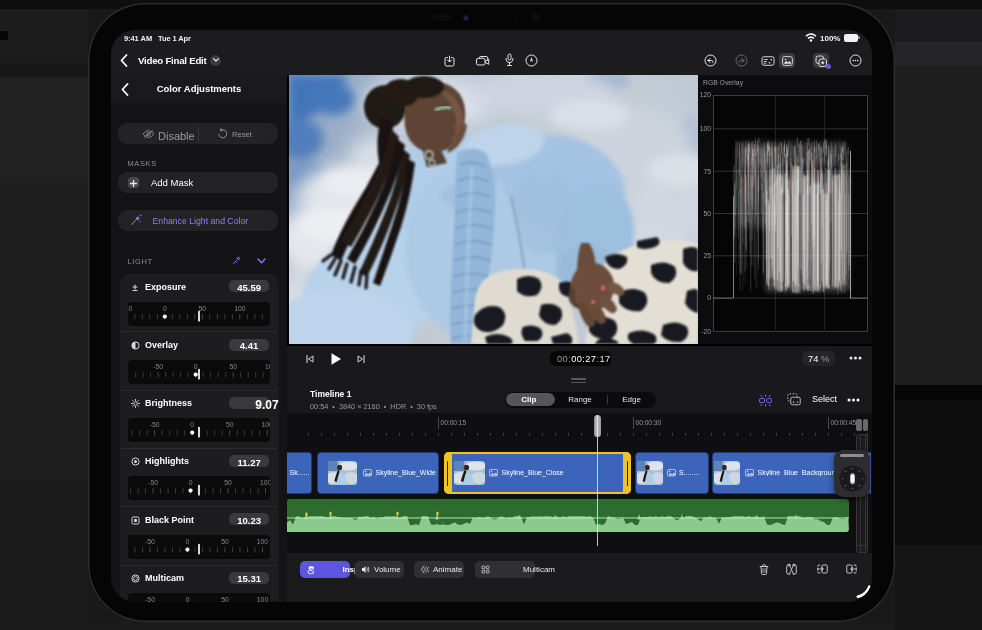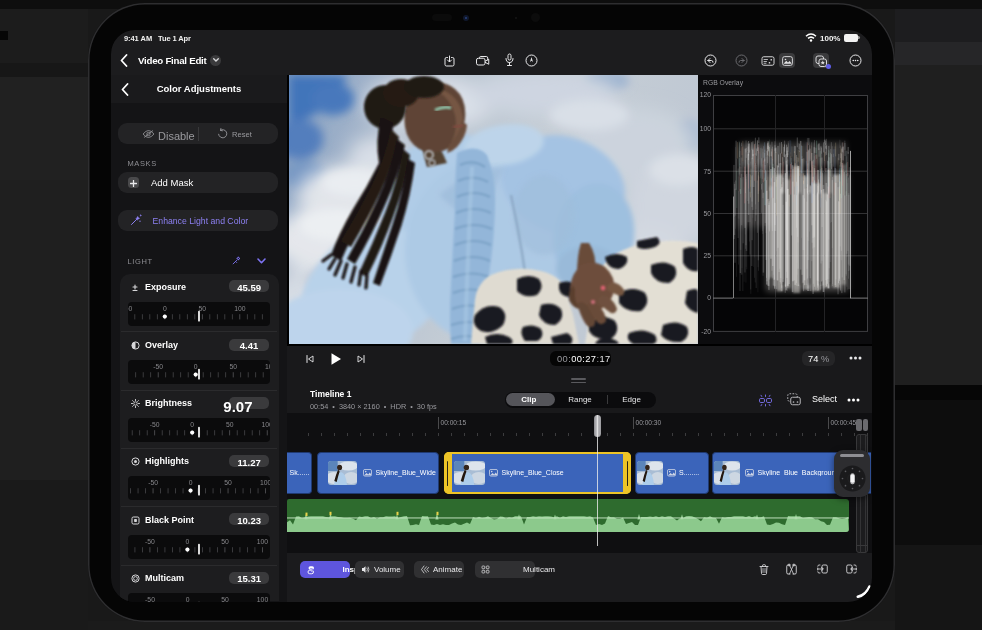--- a/index.html
+++ b/index.html
@@ -218,21 +218,21 @@
       <div class="a" style="left:20px;top:369.6px;width:9px;height:9px">
         <svg width="9" height="9" viewBox="0 0 9 9" style="position:absolute;left:0;top:0">
           <circle cx="4.5" cy="4.5" r="1.7" fill="none" stroke="#d8d8da" stroke-width="0.9"></circle>
           <g stroke="#d8d8da" stroke-width="0.9" stroke-linecap="round">
             <path d="M4.5 .4v1.2M4.5 7.4v1.2M.4 4.5h1.2M7.4 4.5h1.2M1.6 1.6l.85.85M6.55 6.55l.85.85M7.4 1.6l-.85.85M2.45 6.55l-.85.85"></path>
           </g>
         </svg>
       </div>
       <div class="txt" style="left:34px;top:368.6px;font-size:9px;color:#fff;font-weight:600;letter-spacing:0px;">Brightness</div>
       <div style="position:absolute;left:118.2px;top:367.3px;width:39.8px;height:12.1px;background:#3a3a3c;border-radius:5px;"></div>
-      <div class="txt" style="left:107px;top:368.8px;font-size:15px;color:#fff;font-weight:600;letter-spacing:0px;">
+      <div class="txt" style="left:136px;top:368.8px;font-size:12px;color:#fff;font-weight:600;letter-spacing:0px;">
         <div style="width:39.8px;text-align:center">9.07</div>
       </div>
       <div class="a" style="left:16.5px;top:388.6px;width:142px;height:24px;background:#0b0b0c;border-radius:4px;overflow:hidden">
         <svg width="142" height="24" viewBox="0 0 142 24" style="position:absolute;left:0;top:0">
           <rect x="3.80" y="12.2" width="0.8" height="5.2" fill="#46464a"></rect>
           <rect x="11.30" y="12.2" width="0.8" height="5.2" fill="#46464a"></rect>
           <rect x="18.80" y="12.2" width="0.8" height="5.2" fill="#46464a"></rect>
           <rect x="26.30" y="12.2" width="0.8" height="5.2" fill="#58585c"></rect>
           <rect x="33.80" y="12.2" width="0.8" height="5.2" fill="#46464a"></rect>
           <rect x="41.30" y="12.2" width="0.8" height="5.2" fill="#46464a"></rect>

